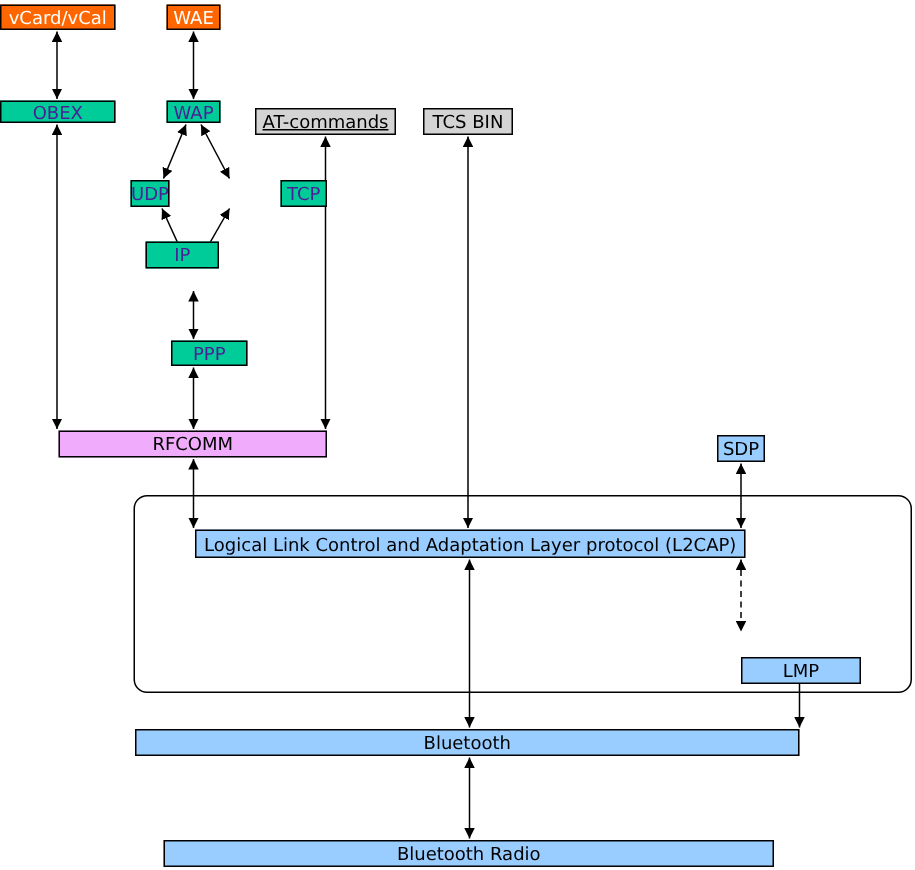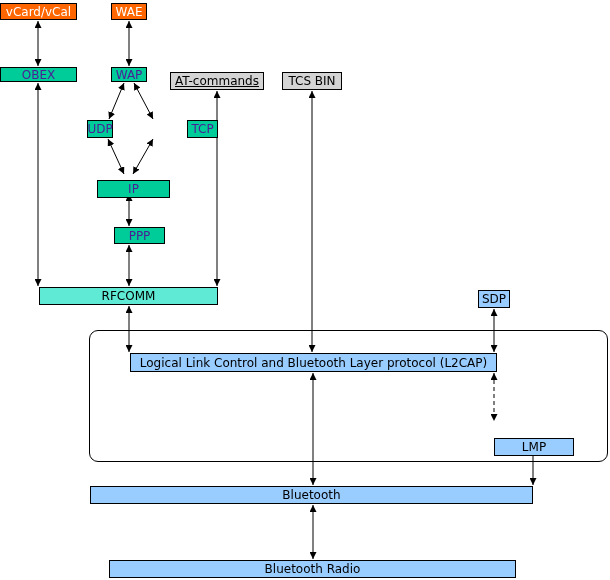--- a/index.html
+++ b/index.html
@@ -5,21 +5,21 @@
   html, body { margin: 0; padding: 0; background: #ffffff; }
   body { width: 610px; height: 580px; position: relative; overflow: hidden;
          font-family: "DejaVu Sans", sans-serif; }
   #canvas { position: absolute; left: 0; top: 0; }
   .node { position: absolute; box-sizing: border-box; border: 1px solid #000;
           font-size: 12px; line-height: 1; display: flex; align-items: center;
           justify-content: center; white-space: nowrap; color: #000; text-align: center; }
   .orange { background: #ff6600; color: #fff; }
   .green  { background: #00cc99; color: #4c1d95; }
   .grey   { background: #d4d4d4; }
-  .cyan   { background: #5eead4; }
+  .cyan   { background: #f0abfc; }
   .blue   { background: #99ccff; }
   .group  { position: absolute; box-sizing: border-box; border: 1px solid #000;
             border-radius: 9px; background: transparent; }
 </style>
 </head>
 <body>
 
 <svg id="canvas" width="610" height="580">
   <defs>
     <marker id="ah" viewBox="0 0 10 10" refX="10" refY="5" markerWidth="7" markerHeight="7" orient="auto-start-reverse">
@@ -50,20 +50,20 @@
 <div class="group" style="left:89px;top:330px;width:519px;height:132px;"></div>
 
 <div class="node orange" style="left:0px;top:3px;width:77px;height:17px;">vCard/vCal</div>
 <div class="node orange" style="left:111px;top:3px;width:36px;height:17px;">WAE</div>
 <div class="node green" style="left:0px;top:67px;width:77px;height:15px;">OBEX</div>
 <div class="node green" style="left:111px;top:67px;width:36px;height:15px;">WAP</div>
 <div class="node grey" style="left:170px;top:72px;width:94px;height:18px;text-decoration:underline;">AT-commands</div>
 <div class="node grey" style="left:282px;top:72px;width:60px;height:18px;">TCS BIN</div>
 <div class="node green" style="left:87px;top:120px;width:26px;height:18px;">UDP</div>
 <div class="node green" style="left:143px;top:120px;width:31px;height:18px;margin-left:44px;">TCP</div>
-<div class="node green" style="left:97px;top:180px;width:73px;height:18px;">IP</div>
+<div class="node green" style="left:97px;top:161px;width:49px;height:18px;">IP</div>
 <div class="node green" style="left:114px;top:227px;width:51px;height:17px;">PPP</div>
 <div class="node cyan" style="left:39px;top:287px;width:179px;height:18px;">RFCOMM</div>
 <div class="node blue" style="left:478px;top:290px;width:32px;height:18px;">SDP</div>
-<div class="node blue" style="left:130px;top:353px;width:367px;height:19px;">Logical Link Control and Bluetooth Layer protocol (L2CAP)</div>
+<div class="node blue" style="left:130px;top:353px;width:367px;height:19px;">Logical Link Control and Adaptation Layer protocol (L2CAP)</div>
 <div class="node blue" style="left:494px;top:422px;width:80px;height:18px;margin-top:16px;">LMP</div>
 <div class="node blue" style="left:90px;top:486px;width:443px;height:18px;">Bluetooth</div>
 <div class="node blue" style="left:109px;top:560px;width:407px;height:18px;">Bluetooth Radio</div>
 
 </body></html>

